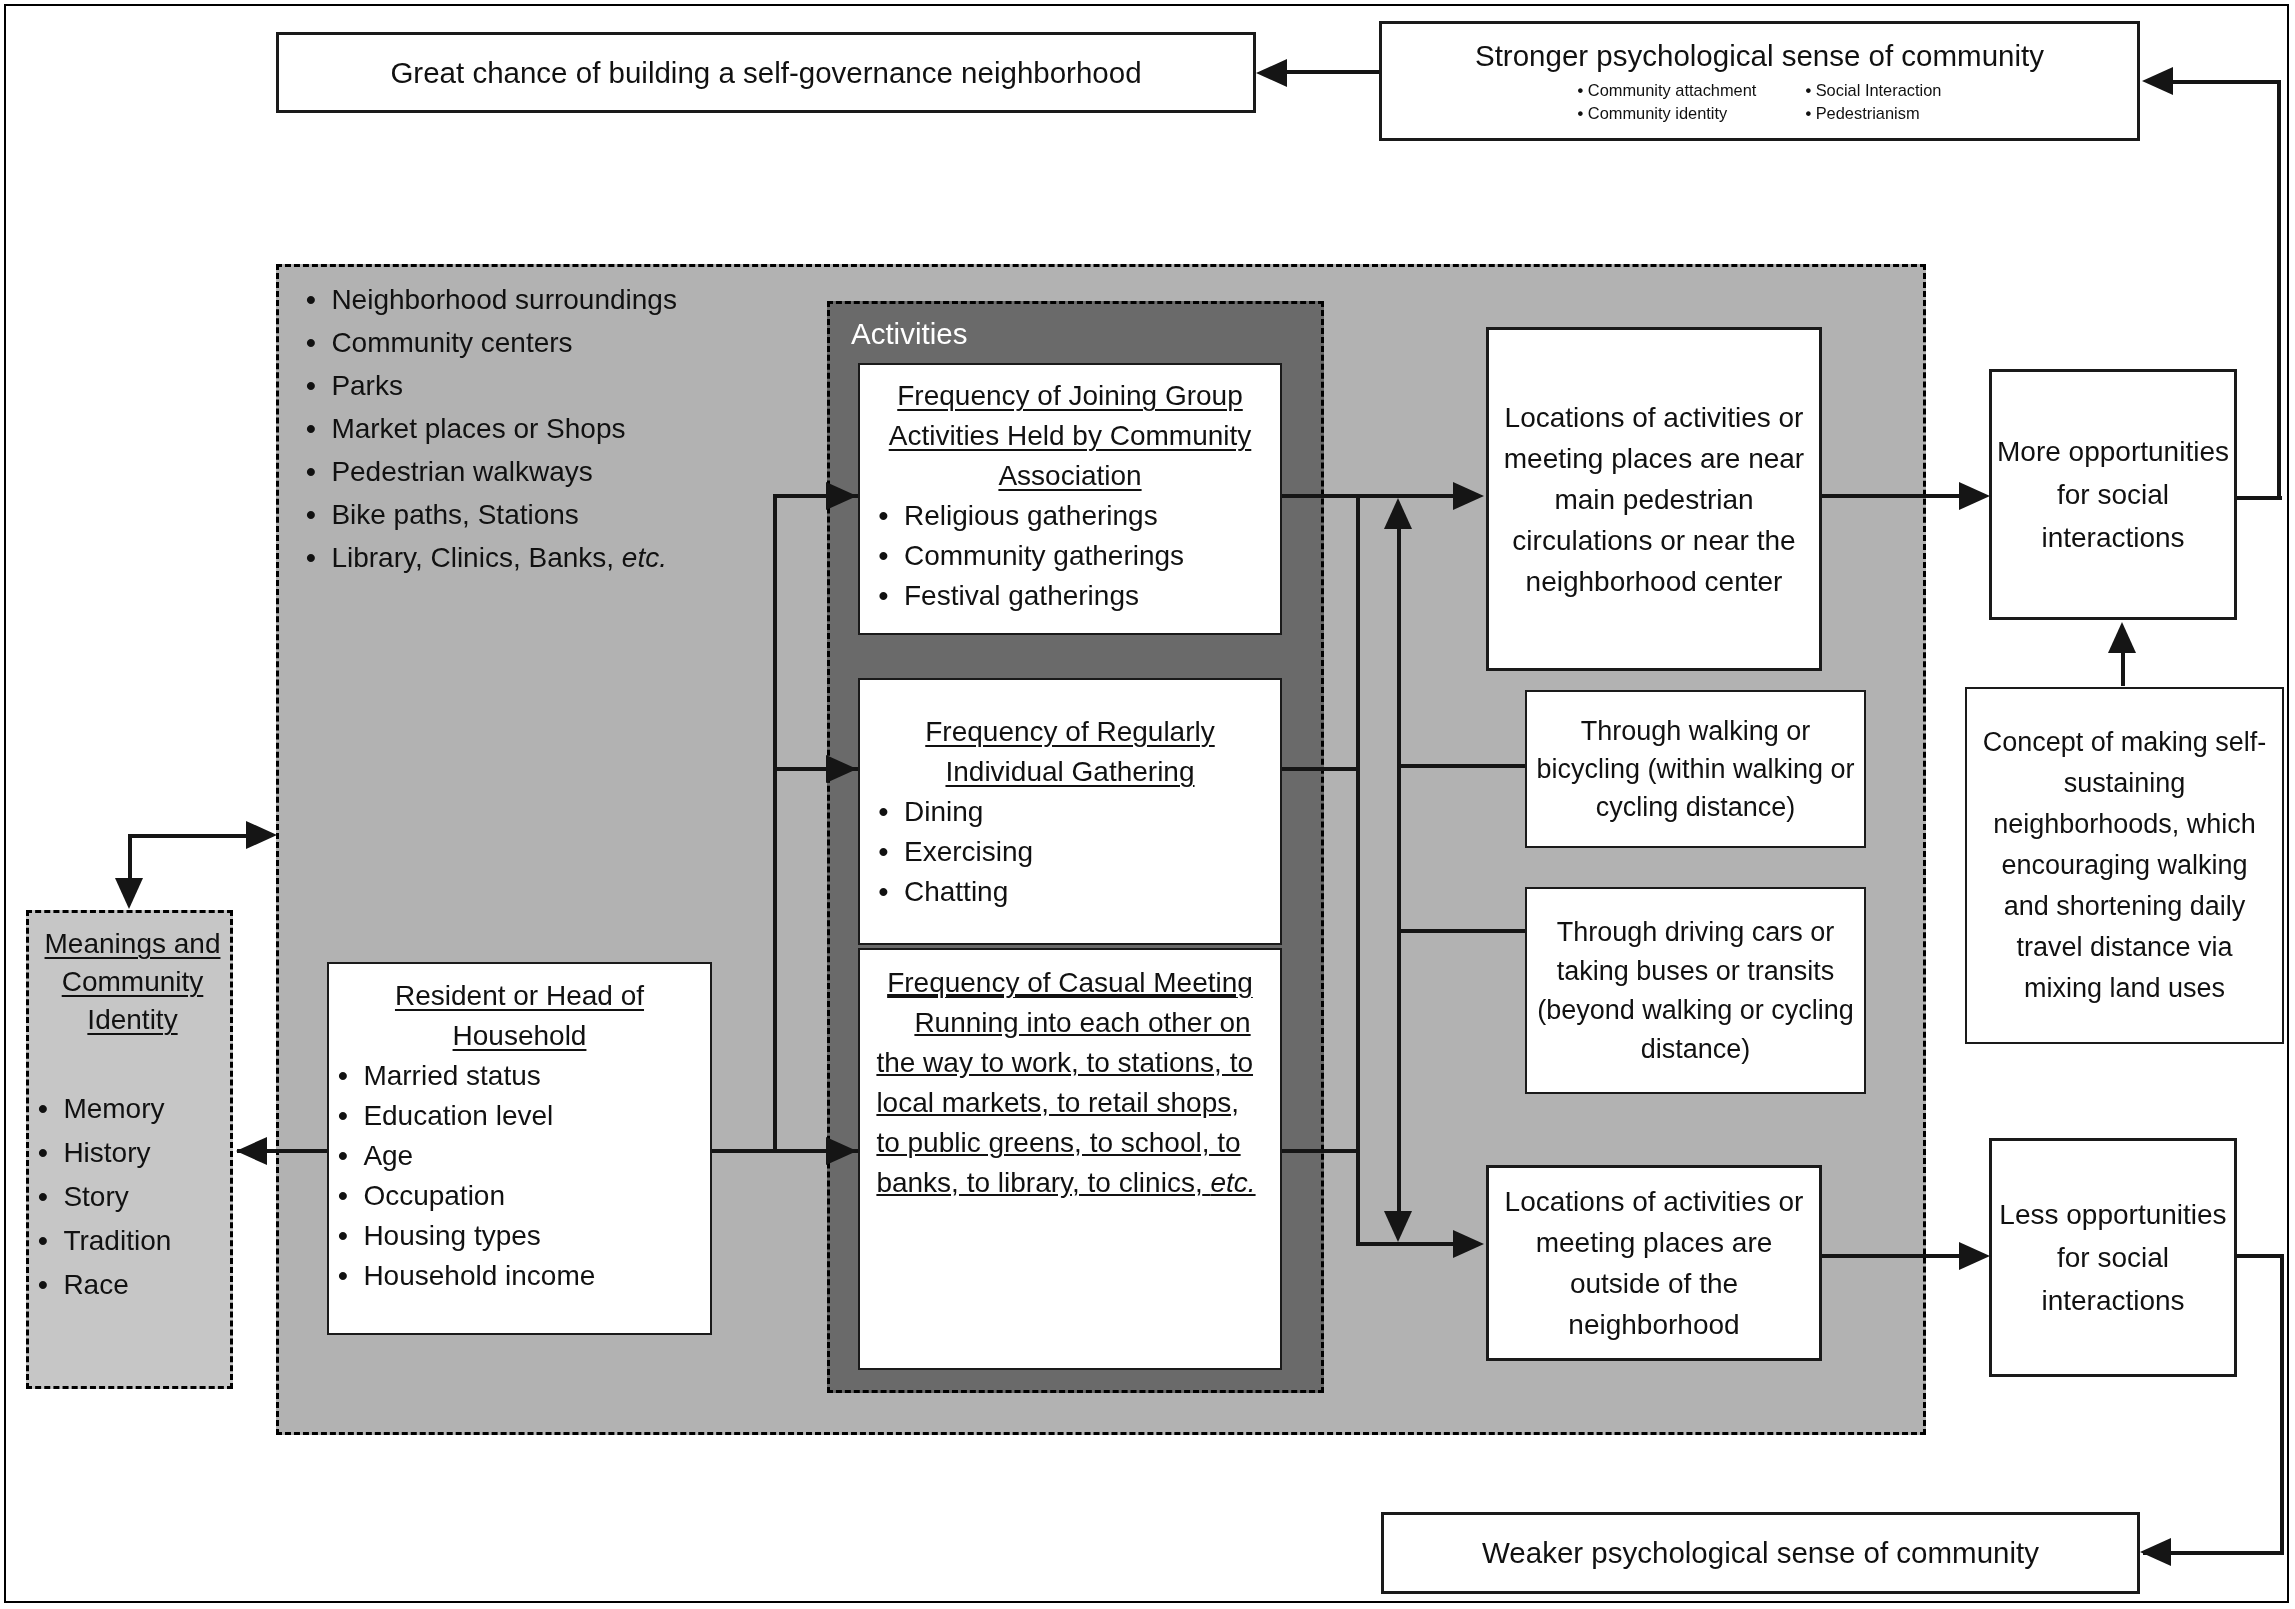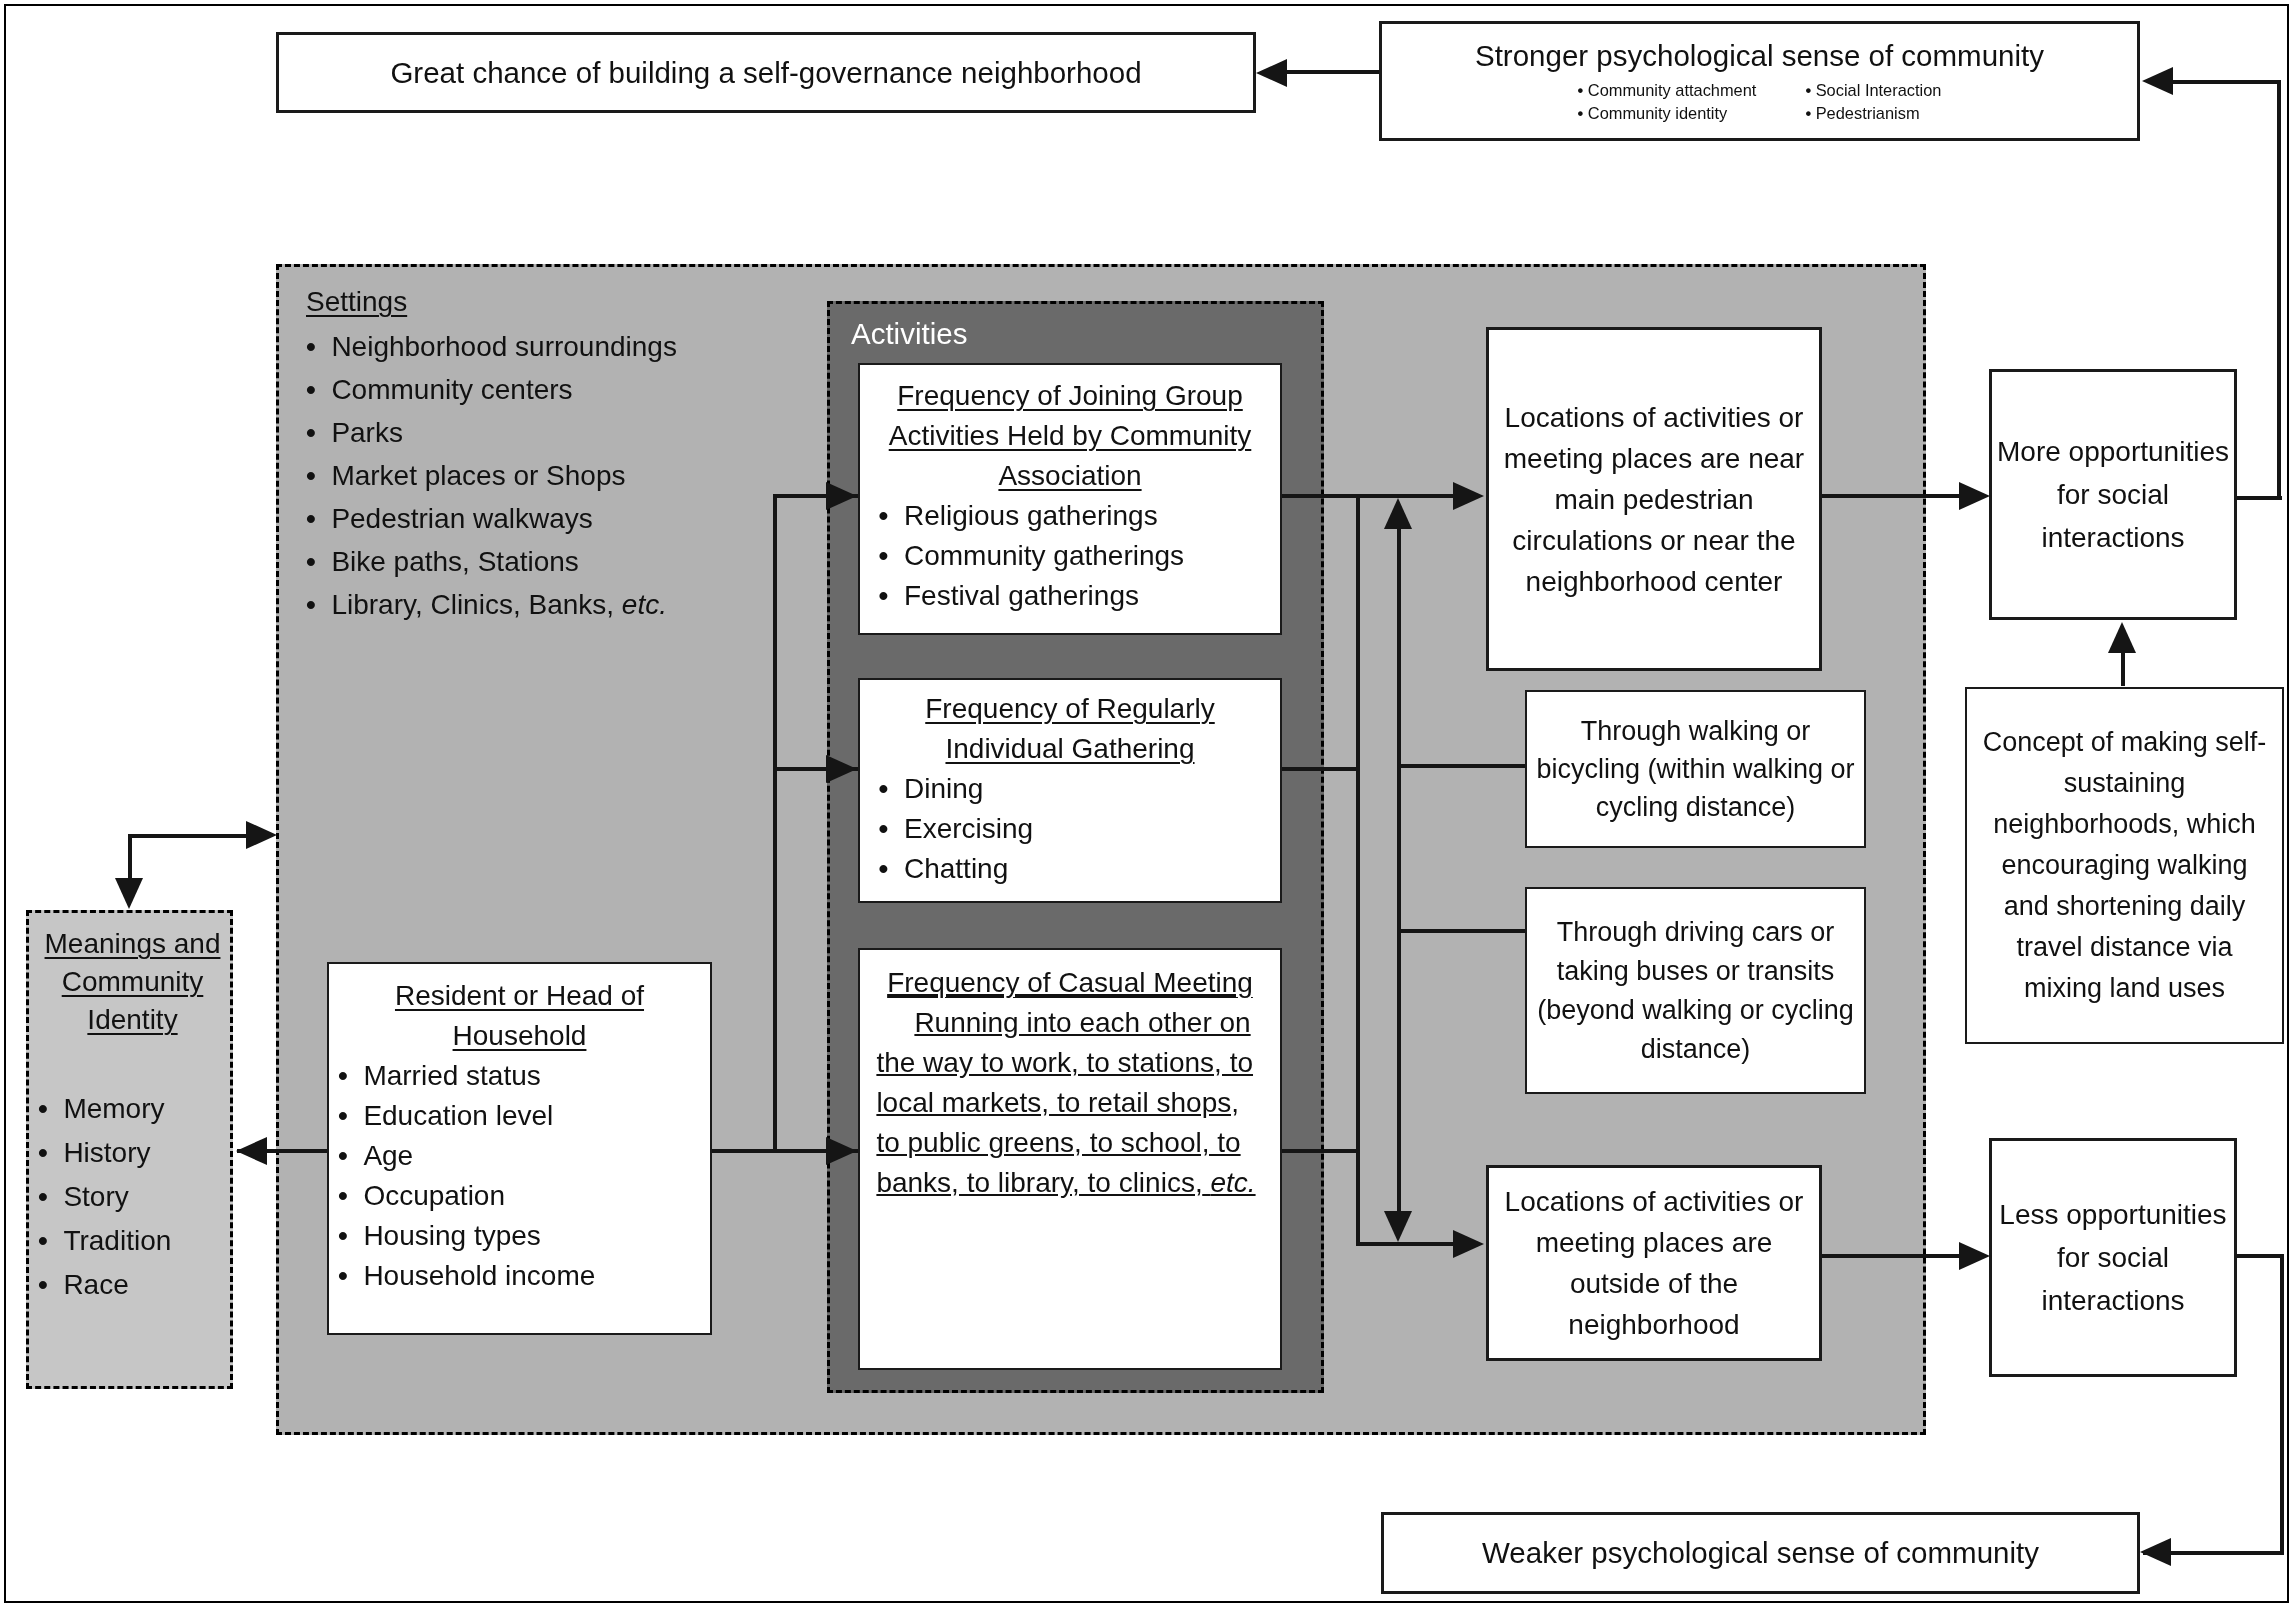--- a/index.html
+++ b/index.html
@@ -77,21 +77,20 @@
 
   <div class="ln" style="left:2237px;top:1254px;width:47px;height:3.8px;"></div>
   <div class="ln" style="left:2280px;top:1254px;width:3.8px;height:300px;"></div>
   <div class="ln" style="left:2143px;top:1551px;width:141px;height:3.8px;"></div>
 
   <div class="ln" style="left:129px;top:834px;width:117px;height:3.8px;"></div>
   <div class="ln" style="left:128px;top:834px;width:3.8px;height:46px;"></div>
 </div>
 
 <div class="abs t52" style="left:306px;top:278px;width:764px;">
-  <div class="u" style="line-height:47px;">Settings</div>
   <ul style="line-height:43px;">
     <li>Neighborhood surroundings</li>
     <li>Community centers</li>
     <li>Parks</li>
     <li>Market places or Shops</li>
     <li>Pedestrian walkways</li>
     <li>Bike paths, Stations</li>
     <li><span>Library, Clinics, Banks,</span> <i>etc.</i></li>
   </ul>
 </div>
@@ -118,21 +117,21 @@
 
 <div class="abs node t52" style="left:858px;top:363px;width:424px;height:272px;padding:11px 18.6px;border-width:2.7px;">
   <div class="ttl u">Frequency of Joining Group Activities Held by Community Association</div>
   <ul>
     <li>Religious gatherings</li>
     <li>Community gatherings</li>
     <li>Festival gatherings</li>
   </ul>
 </div>
 
-<div class="abs node t52" style="left:858px;top:678px;width:424px;height:225px;padding:8.7px 18.6px;border-width:2.7px;">
+<div class="abs node t52" style="left:858px;top:678px;width:424px;height:267px;padding:8.7px 18.6px;border-width:2.7px;justify-content:center;">
   <div class="ttl u">Frequency of Regularly Individual Gathering</div>
   <ul>
     <li>Dining</li>
     <li>Exercising</li>
     <li>Chatting</li>
   </ul>
 </div>
 
 <div class="abs node t52" style="left:858px;top:948px;width:424px;height:422px;padding:13px 16.4px;border-width:2.7px;text-decoration:underline;">
   <div class="ttl u">Frequency of Casual Meeting</div>

